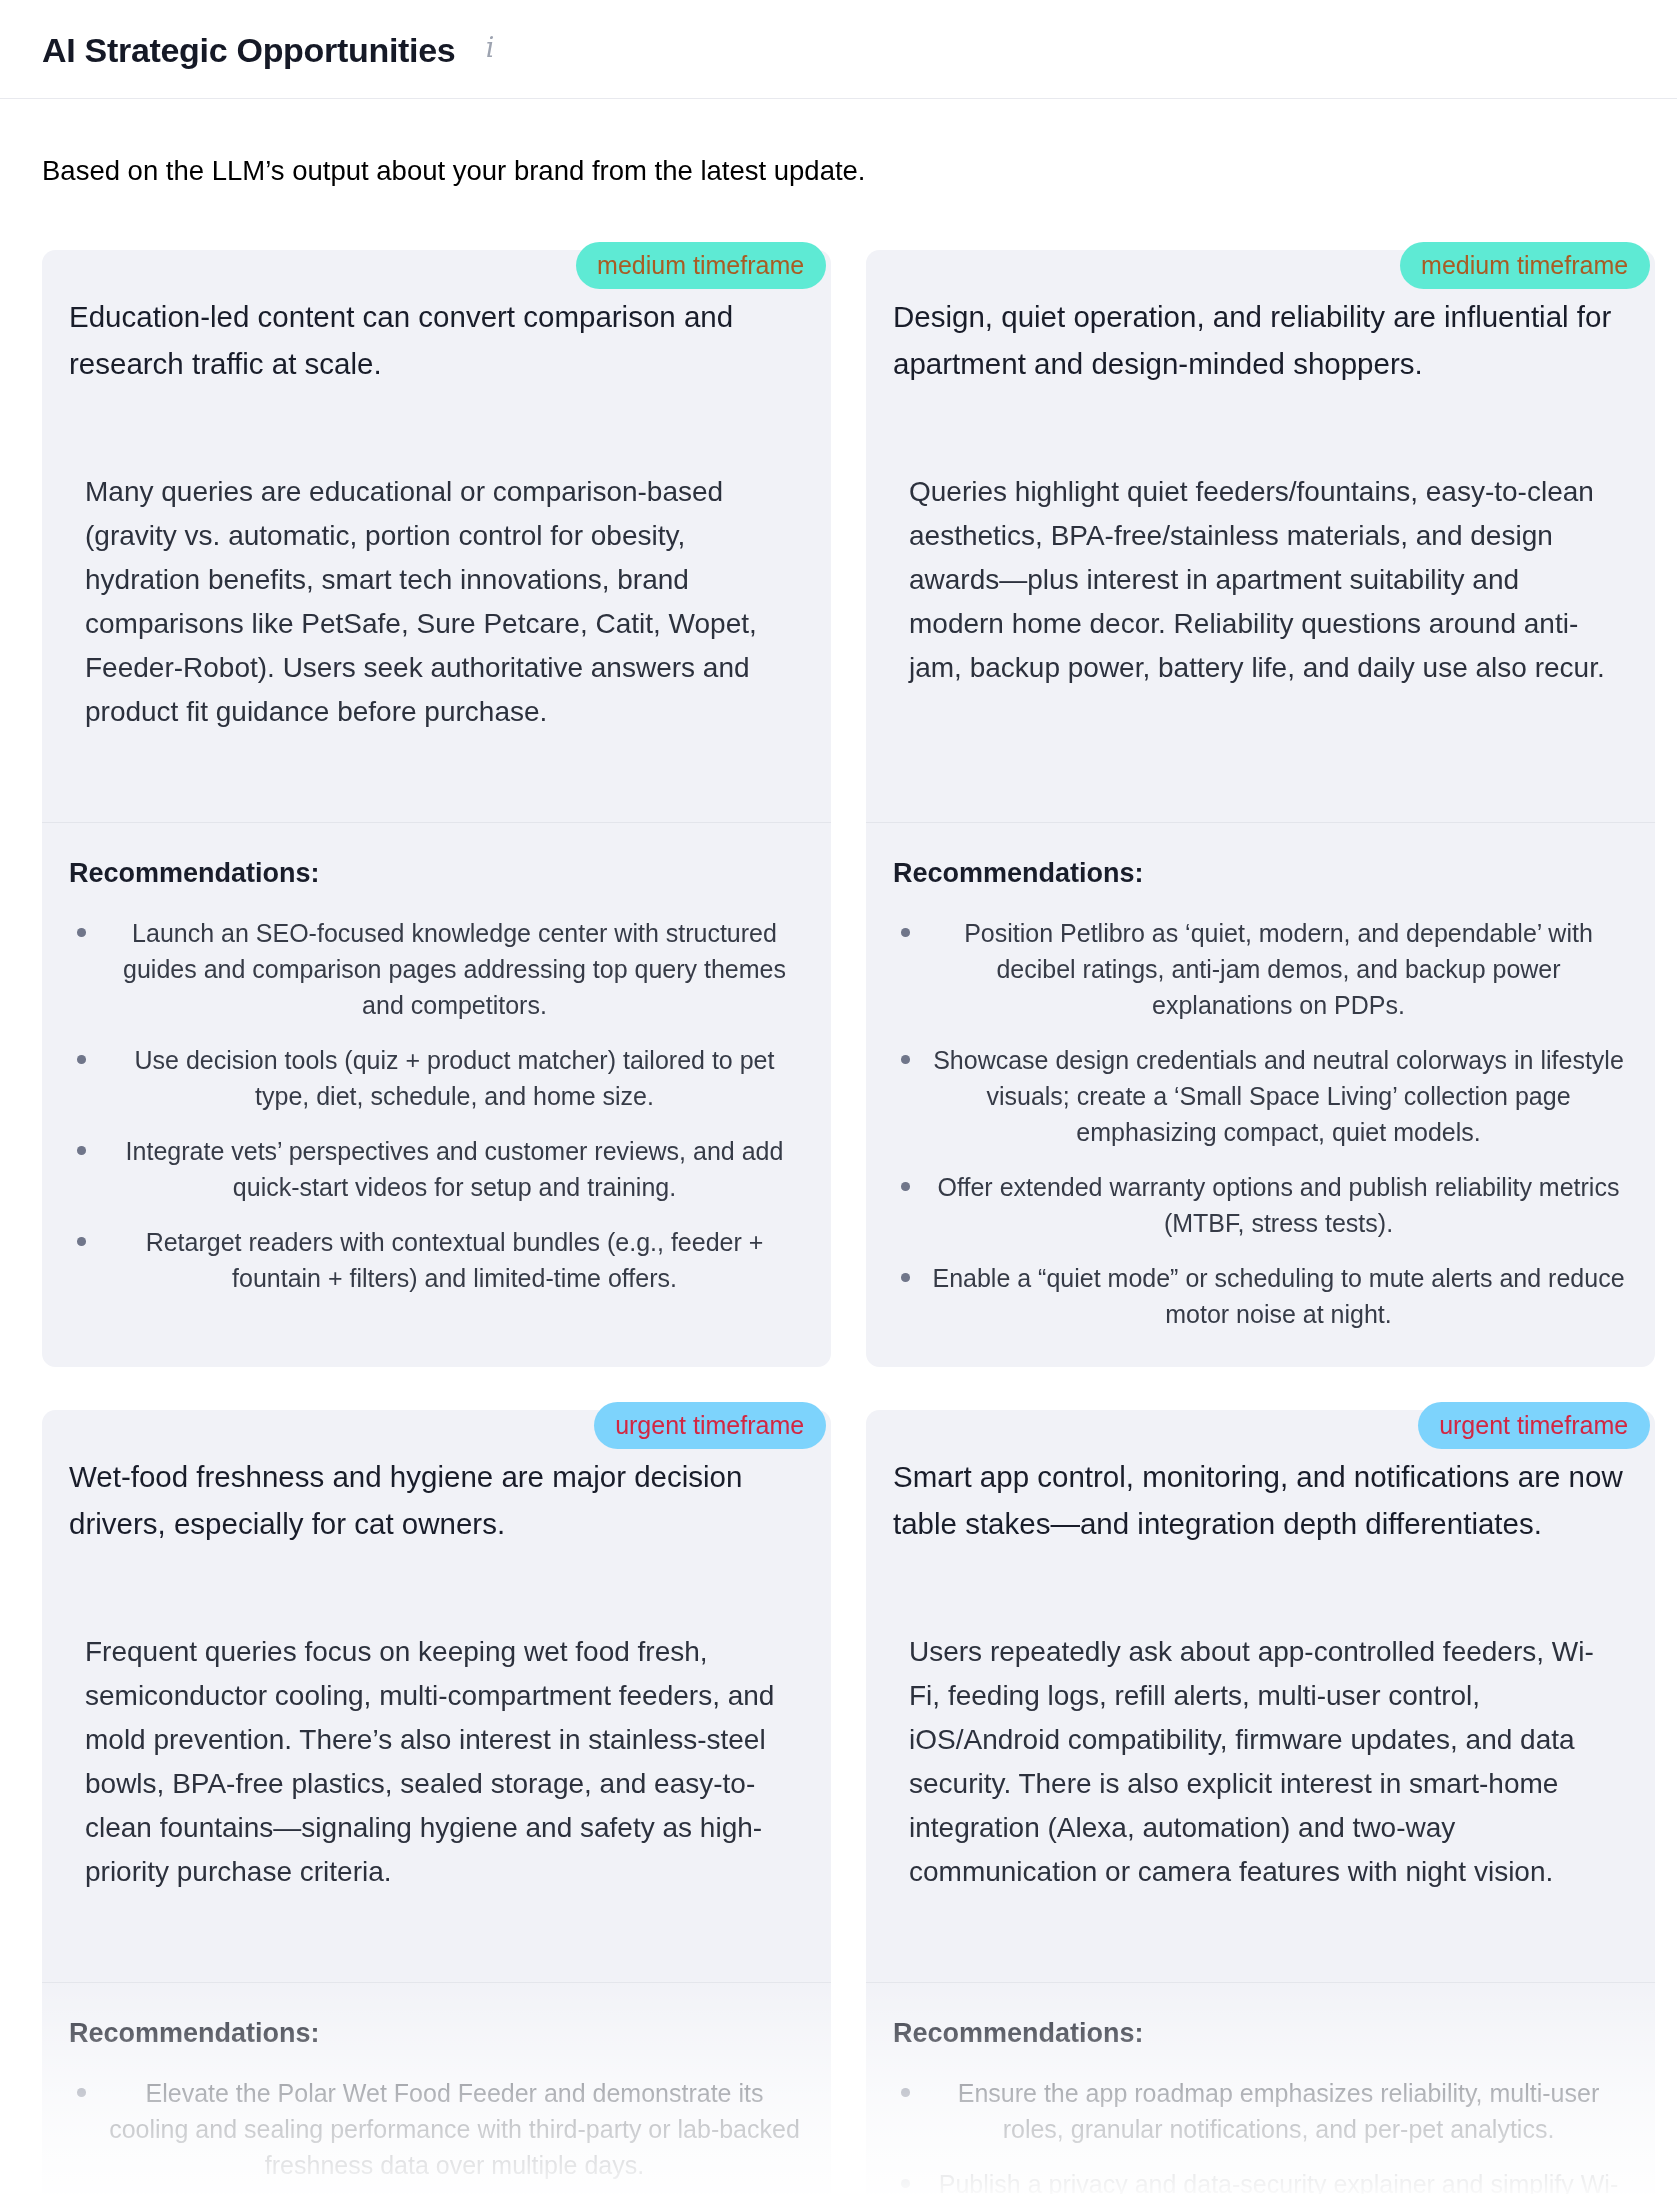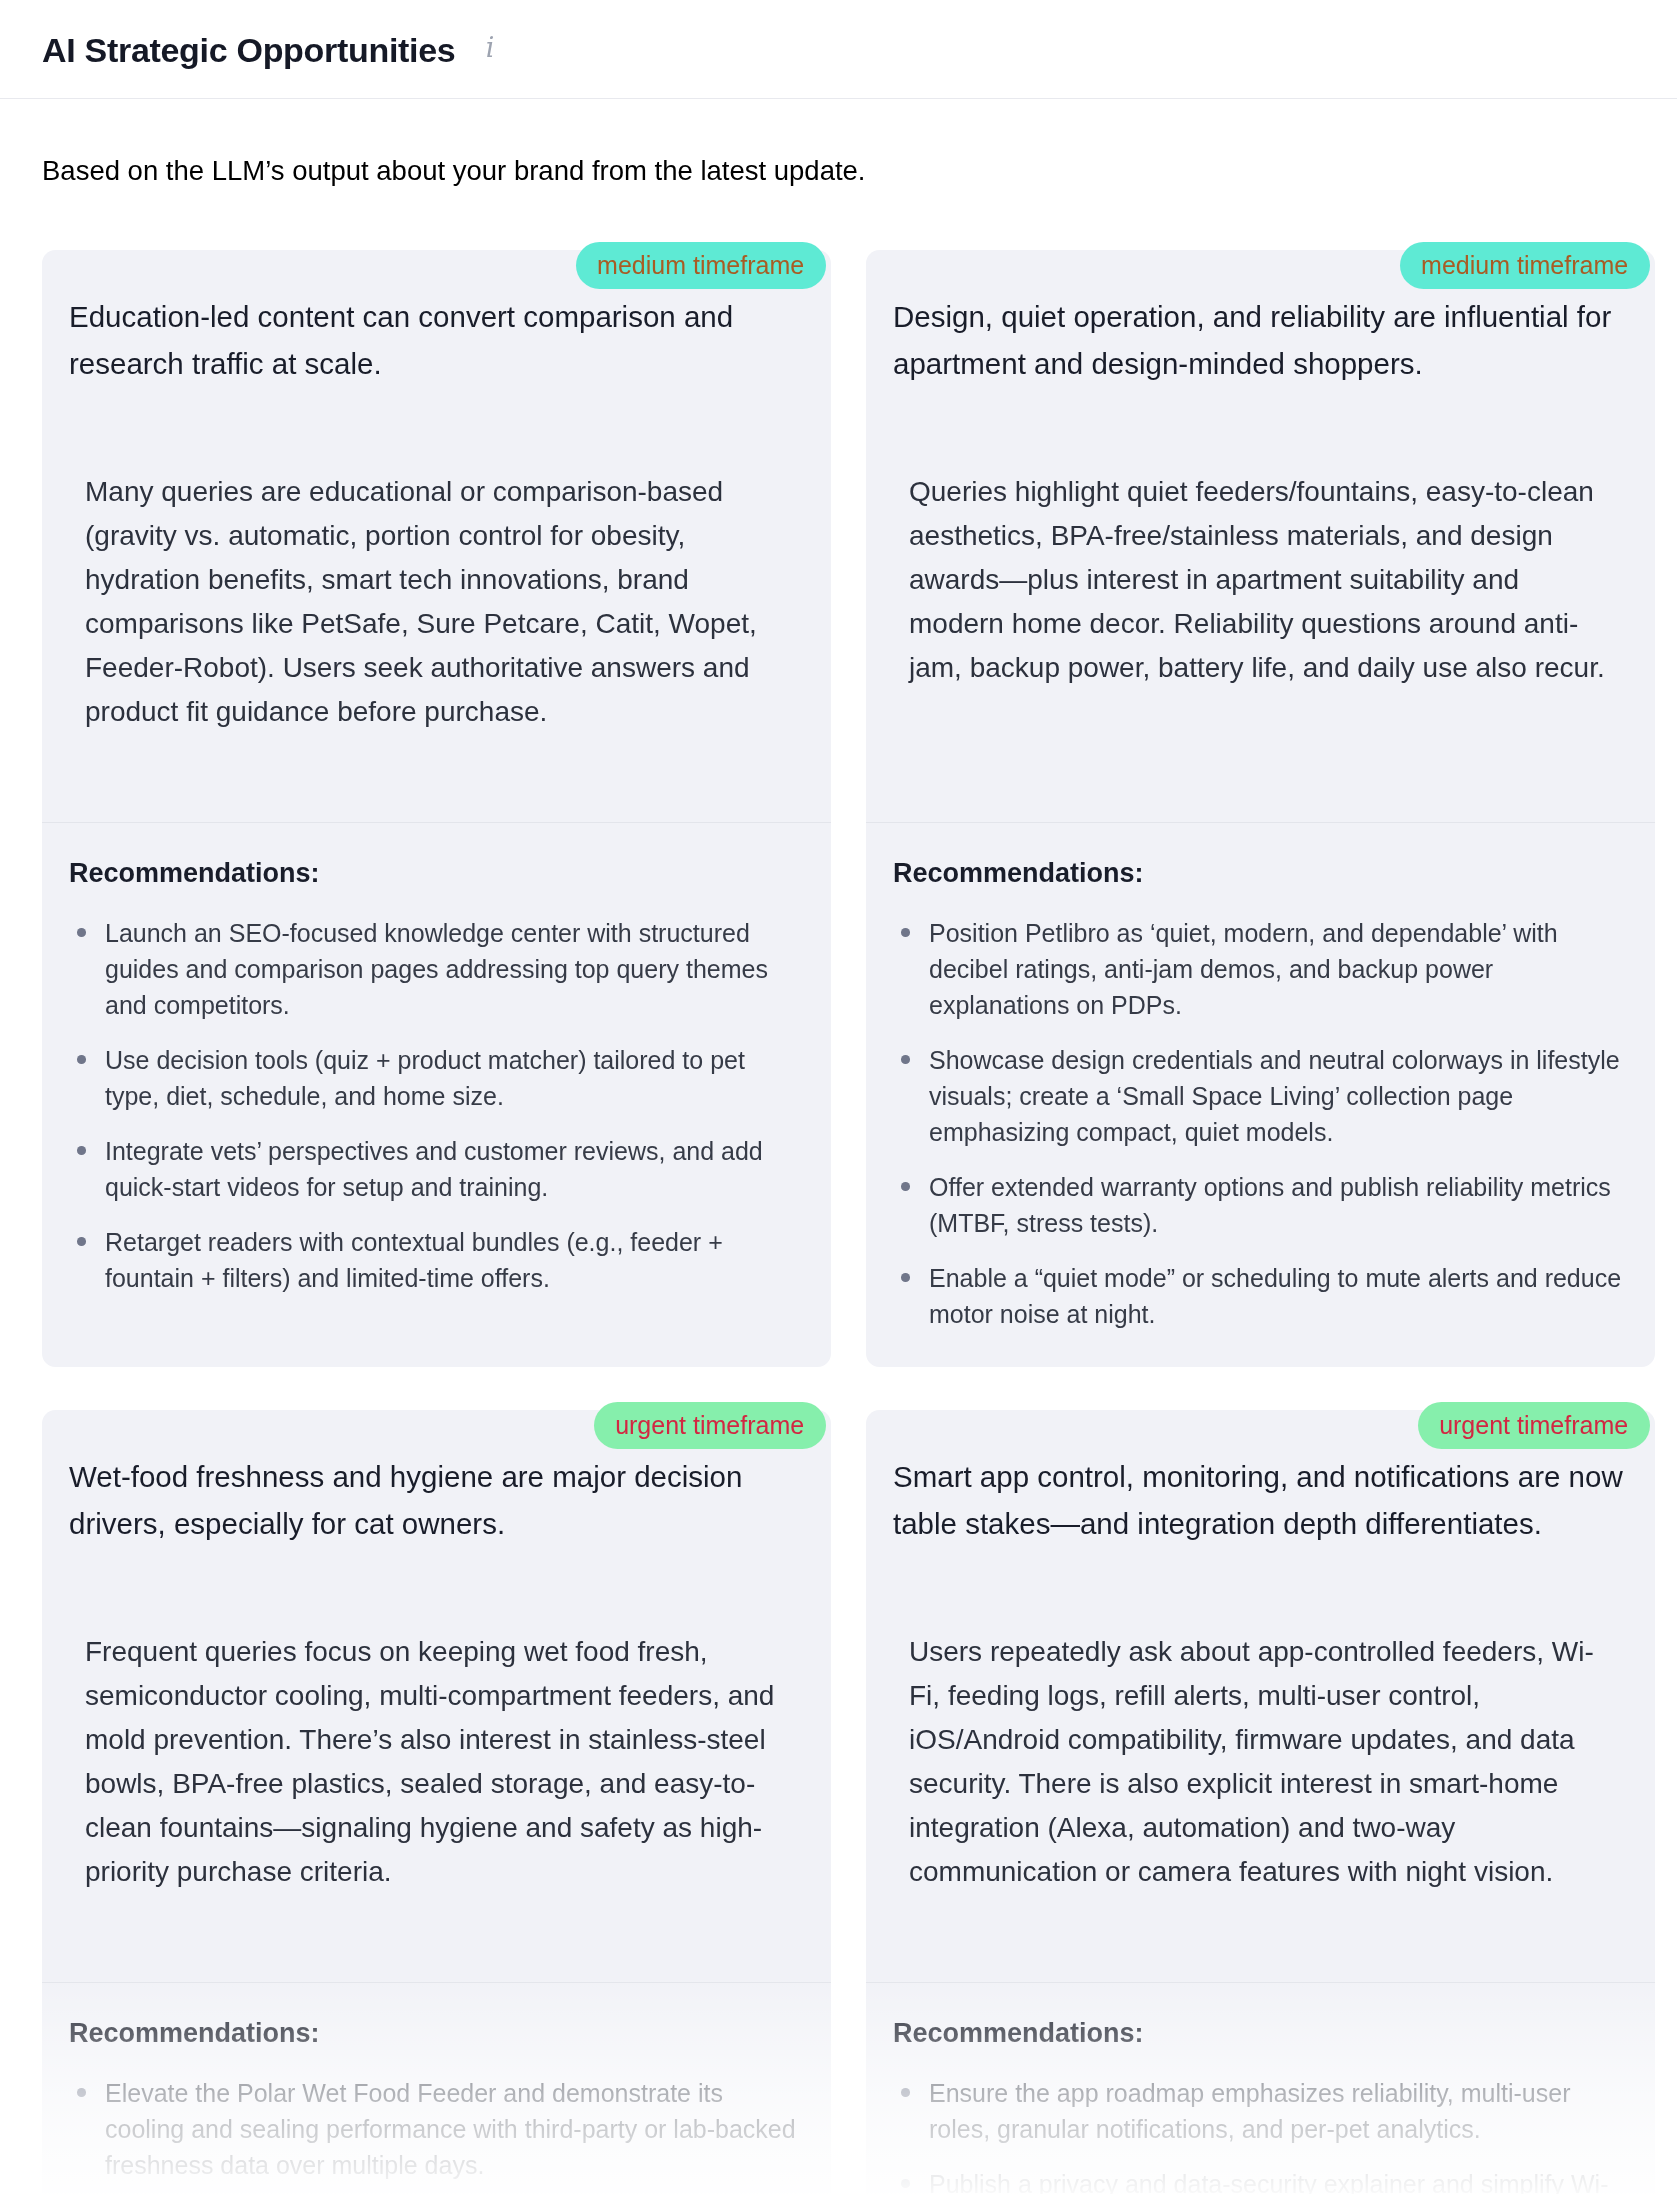--- a/index.html
+++ b/index.html
@@ -56,21 +56,21 @@
   .badge {
     position: absolute;
     top: -8px; right: 5.4px;
     border-radius: 670px;
     padding: 9.4px 21.5px;
     font-size: 25px;
     line-height: 28px;
     white-space: nowrap;
   }
   .badge.medium { background: #5eead4; color: #a85c24; }
-  .badge.urgent { background: #86efac; color: #d22742; }
+  .badge.urgent { background: #7dd3fc; color: #d22742; }
   .title-block { padding-top: 43px; height: 204px; }
   .card-title {
     margin: 0;
     font-size: 29.5px;
     line-height: 47px;
     font-weight: normal;
     color: #191d2a;
   }
   .card-body {
     margin: 16px;
@@ -89,20 +89,21 @@
     margin: 34px 0 0 0;
     font-size: 27px;
     line-height: 32px;
     font-weight: bold;
     color: #191d2a;
   }
   .recs {
     list-style: none;
     margin: 25.5px 0 0 0;
     padding: 0;
+    text-align: center;
   }
   .recs li {
     position: relative;
     padding-left: 36px;
     font-size: 25px;
     line-height: 36px;
     color: #363b47;
     margin-bottom: 19px;
   }
   .recs li::before {

